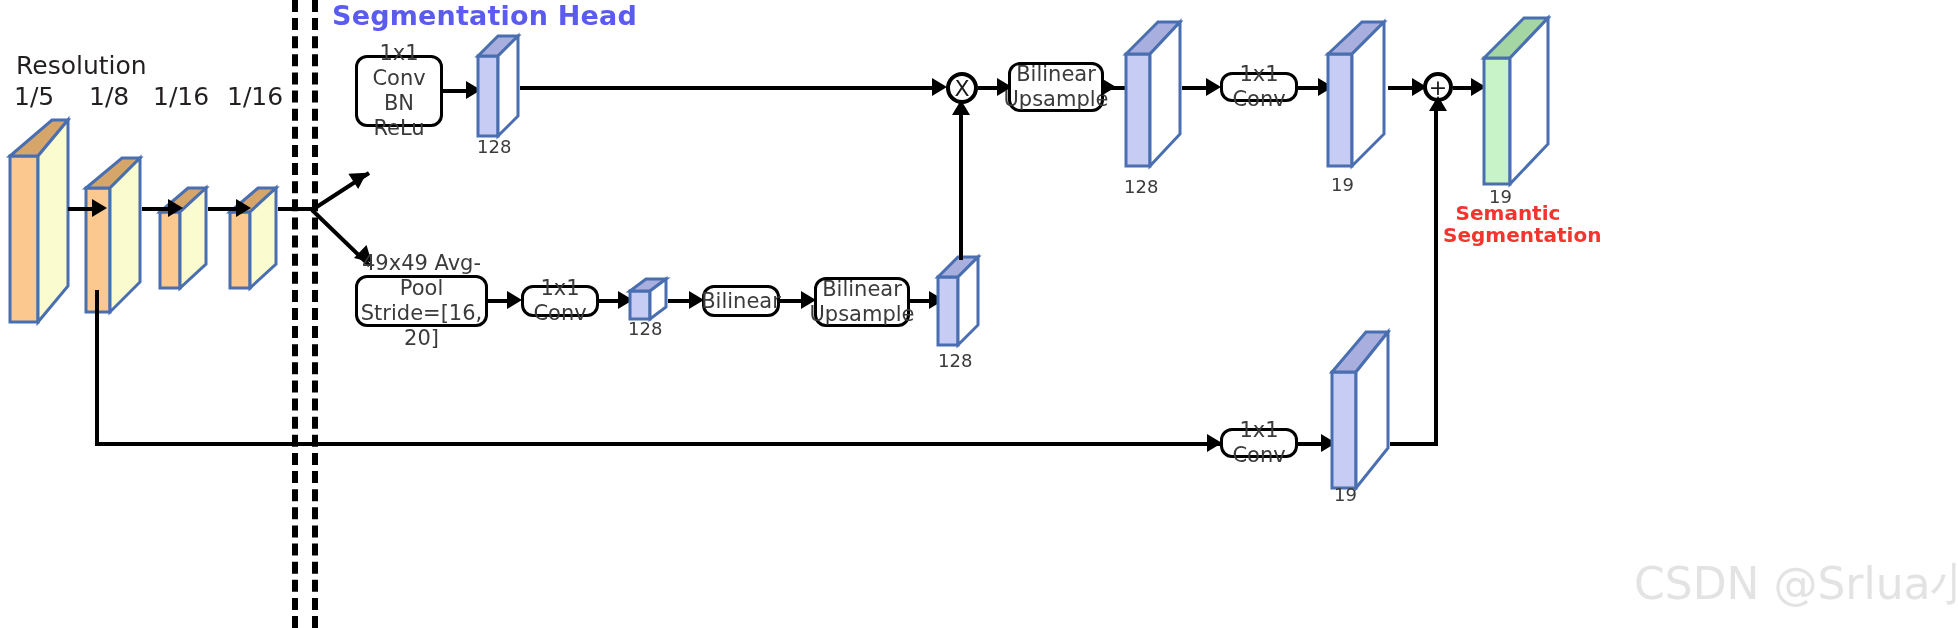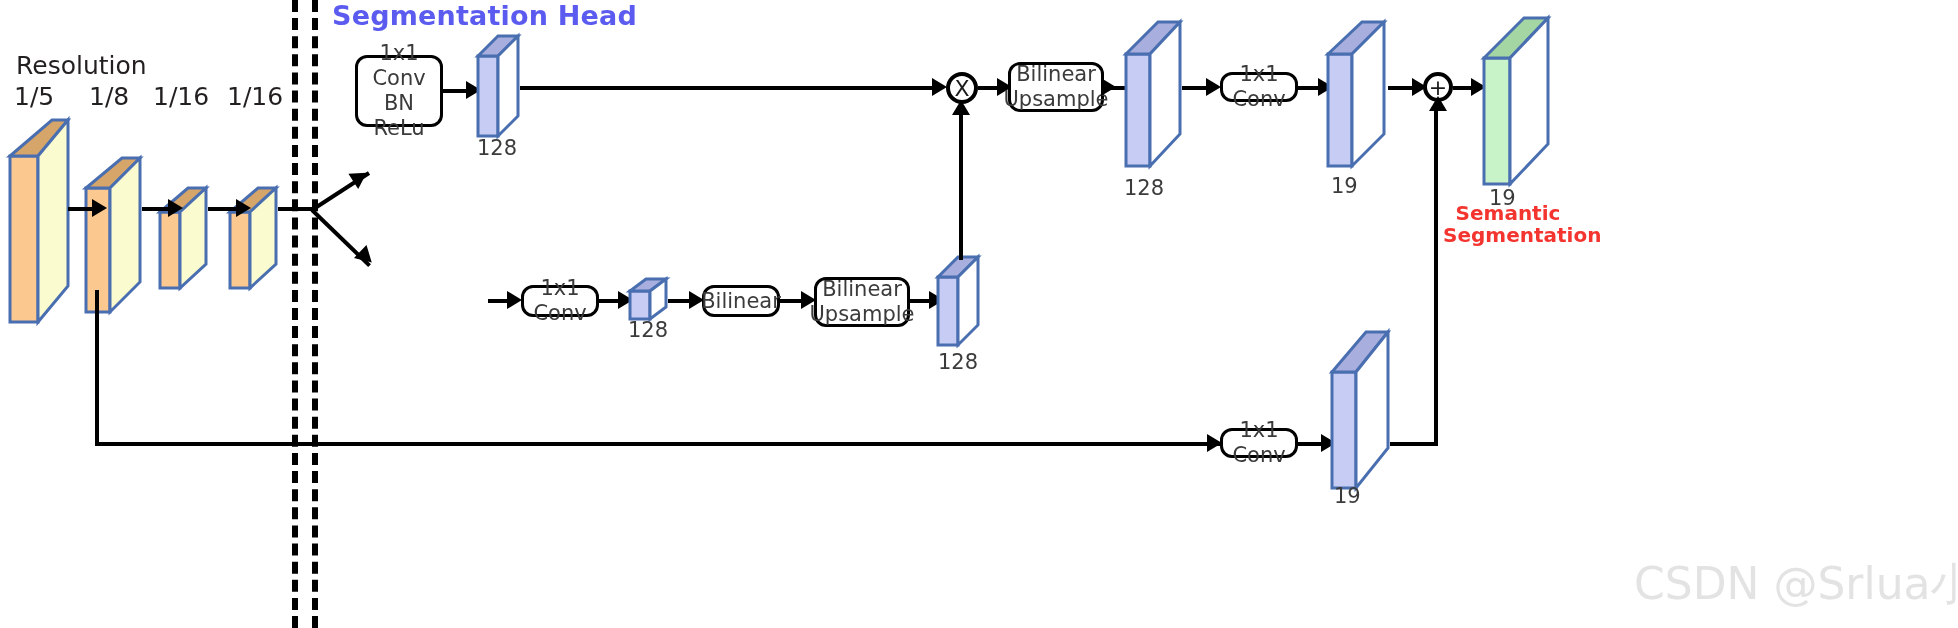--- a/index.html
+++ b/index.html
@@ -4,21 +4,21 @@
 <style>
   html,body{margin:0;padding:0;background:#ffffff;}
   body{font-family:"DejaVu Sans","Liberation Sans",sans-serif;}
   #canvas{position:relative;width:1958px;height:628px;background:#ffffff;overflow:hidden;}
 
   
   .lbl{position:absolute;white-space:nowrap;color:#231f20;}
   .title{font-weight:bold;font-size:27px;color:#5b5bf0;letter-spacing:.2px;}
   .res-word{font-size:25px;color:#231f20;}
   .res-frac{font-size:25px;color:#231f20;}
-  .chan{font-size:21px;color:#3b3b3b;}
+  .chan{font-size:18px;color:#3b3b3b;}
   .redlab{font-weight:bold;font-size:20px;color:#f4352f;line-height:1.12;text-align:center;}
 
   
   .opbox{position:absolute;border:3px solid #000;border-radius:12px;background:#fff;
          display:flex;align-items:center;justify-content:center;text-align:center;
          font-size:21px;color:#3b3b3b;line-height:1.18;box-sizing:border-box;}
 
   
   .opcirc{position:absolute;border:4px solid #000;border-radius:50%;background:#fff;
           display:flex;align-items:center;justify-content:center;
@@ -122,20 +122,24 @@
       <polygon points="2,22 22,22 22,102 2,102" fill="#c7ccf5" stroke="#4a6fb0" stroke-width="3"></polygon>
       <polygon points="2,22 22,2 42,2 22,22" fill="#a8aedd" stroke="#4a6fb0" stroke-width="3"></polygon>
       <polygon points="22,22 42,2 42,82 22,102" fill="#ffffff" stroke="#4a6fb0" stroke-width="3"></polygon>
     </svg>
   </div>
   <div class="lbl chan" style="left:477px;top:136px;">128</div>
 
   <div class="hline" style="left:520px;top:86px;width:418px;"></div>
   <div class="arrow-r" style="left:932px;top:78px;"></div>
 
+  <div class="opbox" style="left:355px;top:275px;width:133px;height:52px;flex-direction:column;">
+    <div>49x49 Avg-Pool</div>
+    <div>Stride=[16, 20]</div>
+  </div>
   <div class="hline" style="left:488px;top:299px;width:22px;"></div>
   <div class="arrow-r" style="left:507px;top:291px;"></div>
 
   <div class="opbox" style="left:521px;top:285px;width:78px;height:32px;">
     <span>1x1 Conv</span>
   </div>
   <div class="hline" style="left:599px;top:299px;width:22px;"></div>
   <div class="arrow-r" style="left:618px;top:291px;"></div>
 
   <div class="slab" style="left:628px;top:277px;">

